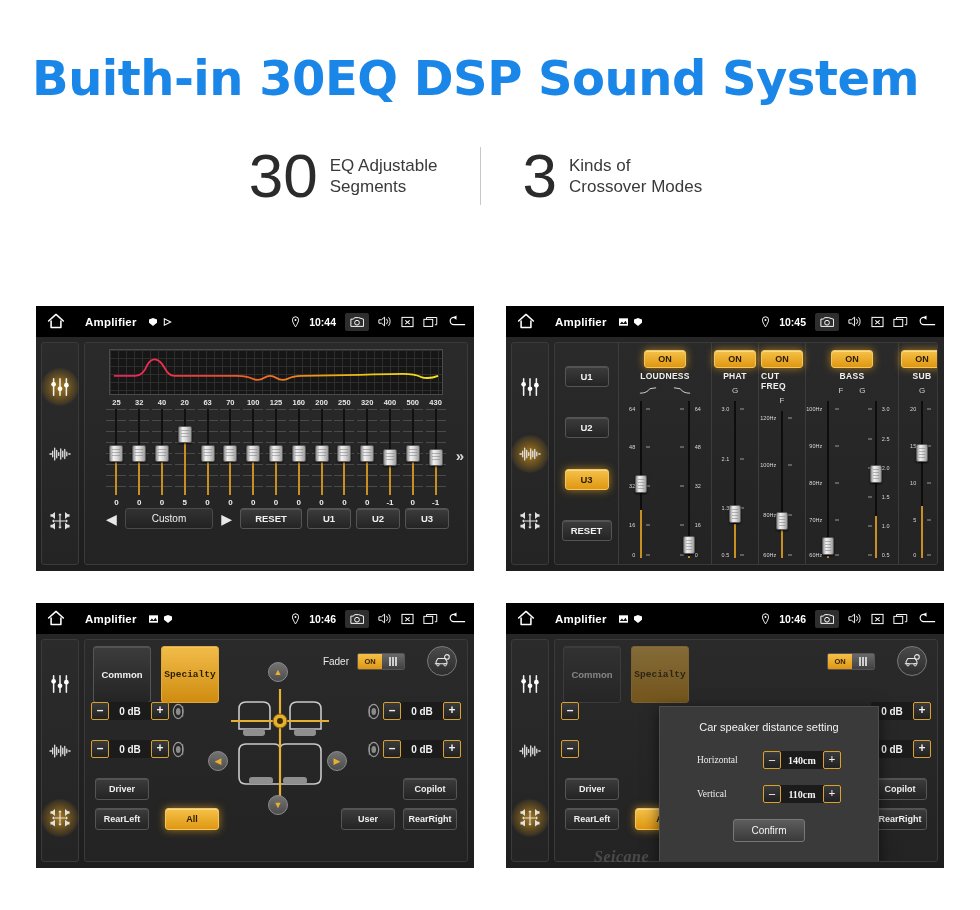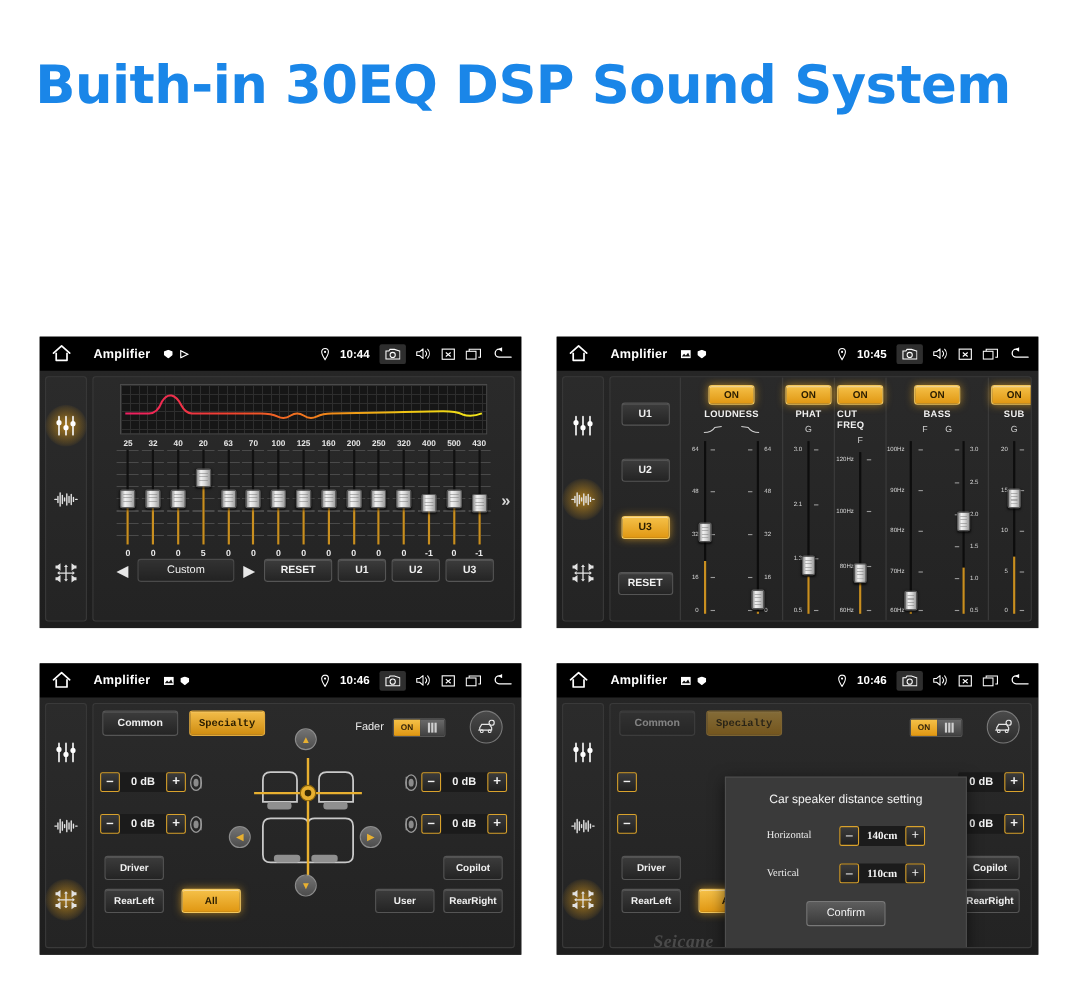--- a/index.html
+++ b/index.html
@@ -224,21 +224,21 @@
     position:absolute; font-size:5.5px; color:#d8d8d8; white-space:nowrap;
     transform:translateY(-50%);
   }
   .tick-l { right:52%; padding-right:5px; }
   .tick-r { left:52%; padding-left:5px; }
   .tick-dash { position:absolute; width:4px; height:1px; background:#9a9a9a; transform:translateY(-50%); }
 
   
   .fad { position:relative; height:100%; padding:6px 8px; }
   .fad-tabs { display:flex; gap:10px; }
-  .fad-tabs .btn { width:69px; padding:5px 0; font-size:9.5px; }
+  .fad-tabs .btn { width:58px; padding:22px 0; font-size:9.5px; }
   .fad-tabs .btn.sel {
     background: linear-gradient(#f2bc49,#cf8c10); color:#2b1e00; border-color:#e0a93c;font-family:Liberation Mono, monospace;
   }
   .fad-fader { position:absolute; right:62px; top:13px; display:flex; align-items:center; gap:8px;}
   .fad-fader-lbl { color:#e9e9e9; font-size:10px; }
   .toggle {
     width:48px; height:17px; border-radius:2px; display:flex;
     border:1px solid #555; overflow:hidden;
   }
   .toggle-on { flex:1; background:linear-gradient(#f5c149,#e09712); color:#32230a;
@@ -287,20 +287,37 @@
     font-size:16px; color:#6b6b6b; opacity:.55; letter-spacing:.5px;
     z-index:2;
   }
   .dim { opacity:.45; }
 </style>
 </head>
 <body>
 
 <div class="hero">
   <div class="hero-title">Buith-in 30EQ DSP Sound System</div>
+  <div class="stats">
+    <div class="stat">
+      <div class="stat-num">30</div>
+      <div class="stat-lines">
+        <div class="stat-line">EQ Adjustable</div>
+        <div class="stat-line">Segments</div>
+      </div>
+    </div>
+    <div class="stat-div"></div>
+    <div class="stat">
+      <div class="stat-num">3</div>
+      <div class="stat-lines">
+        <div class="stat-line">Kinds of</div>
+        <div class="stat-line">Crossover Modes</div>
+      </div>
+    </div>
+  </div>
 </div>
 
 <div class="panels">
 
   <div class="panel">
     <div class="statusbar">
       <span class="sb-home">
         <svg width="20" height="18" viewBox="0 0 24 22">
             <path d="M3 11 L12 3 L21 11" fill="none" stroke="#fff" stroke-width="1.9" stroke-linecap="round" stroke-linejoin="round"></path>
             <path d="M6 10.5 V19 H18 V10.5" fill="none" stroke="#fff" stroke-width="1.9" stroke-linejoin="round"></path>

